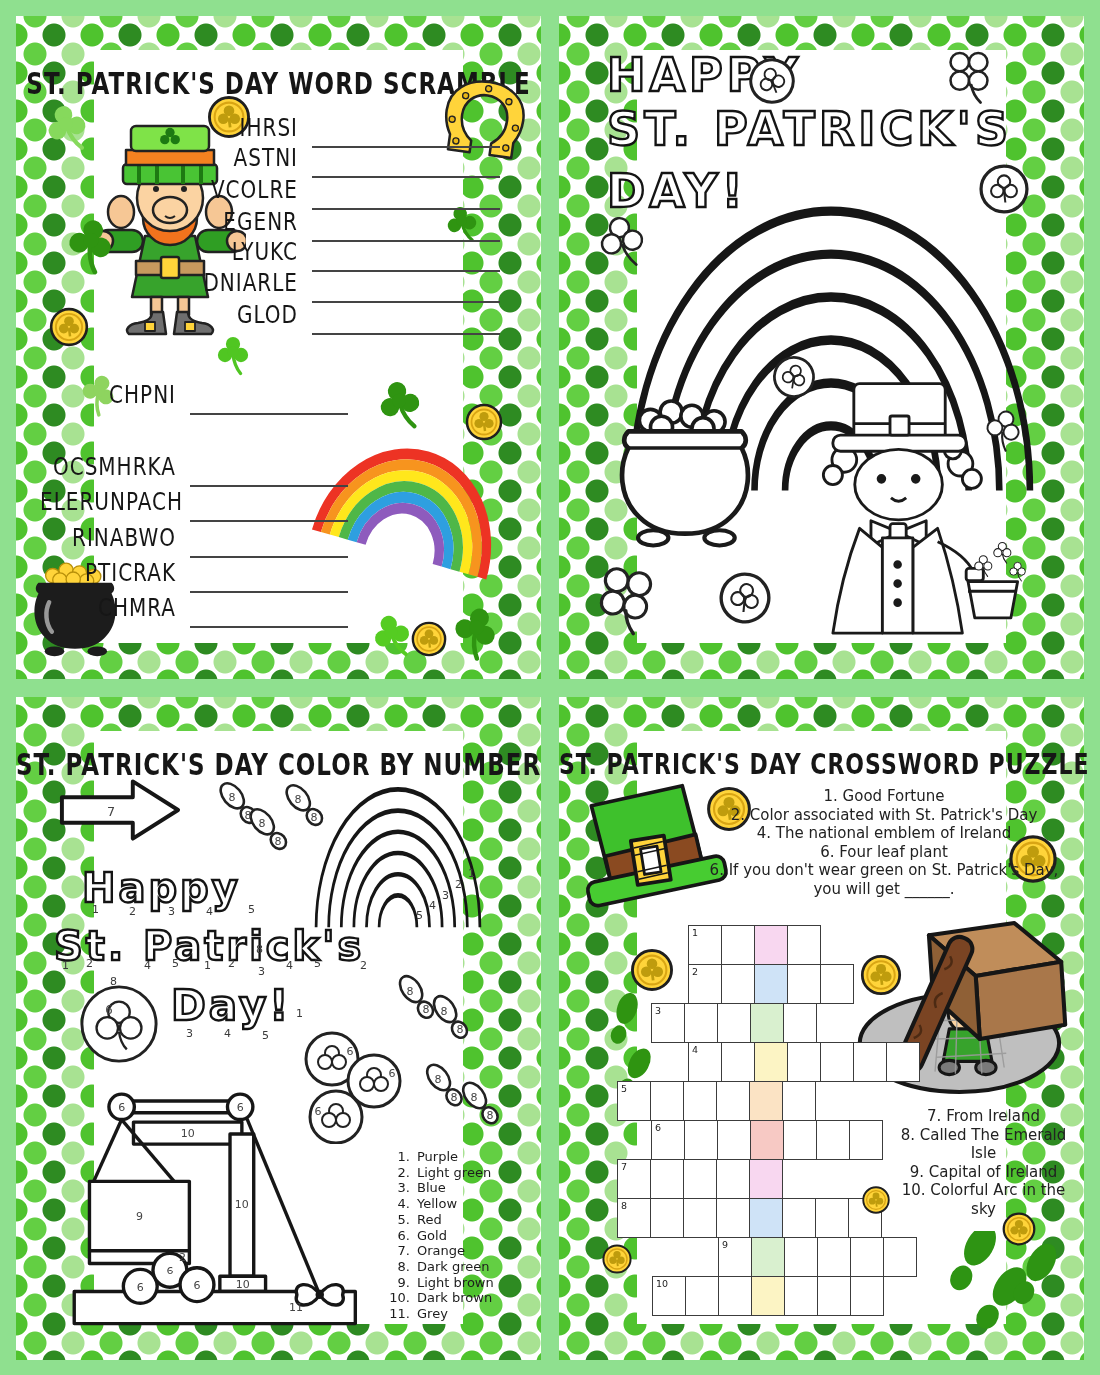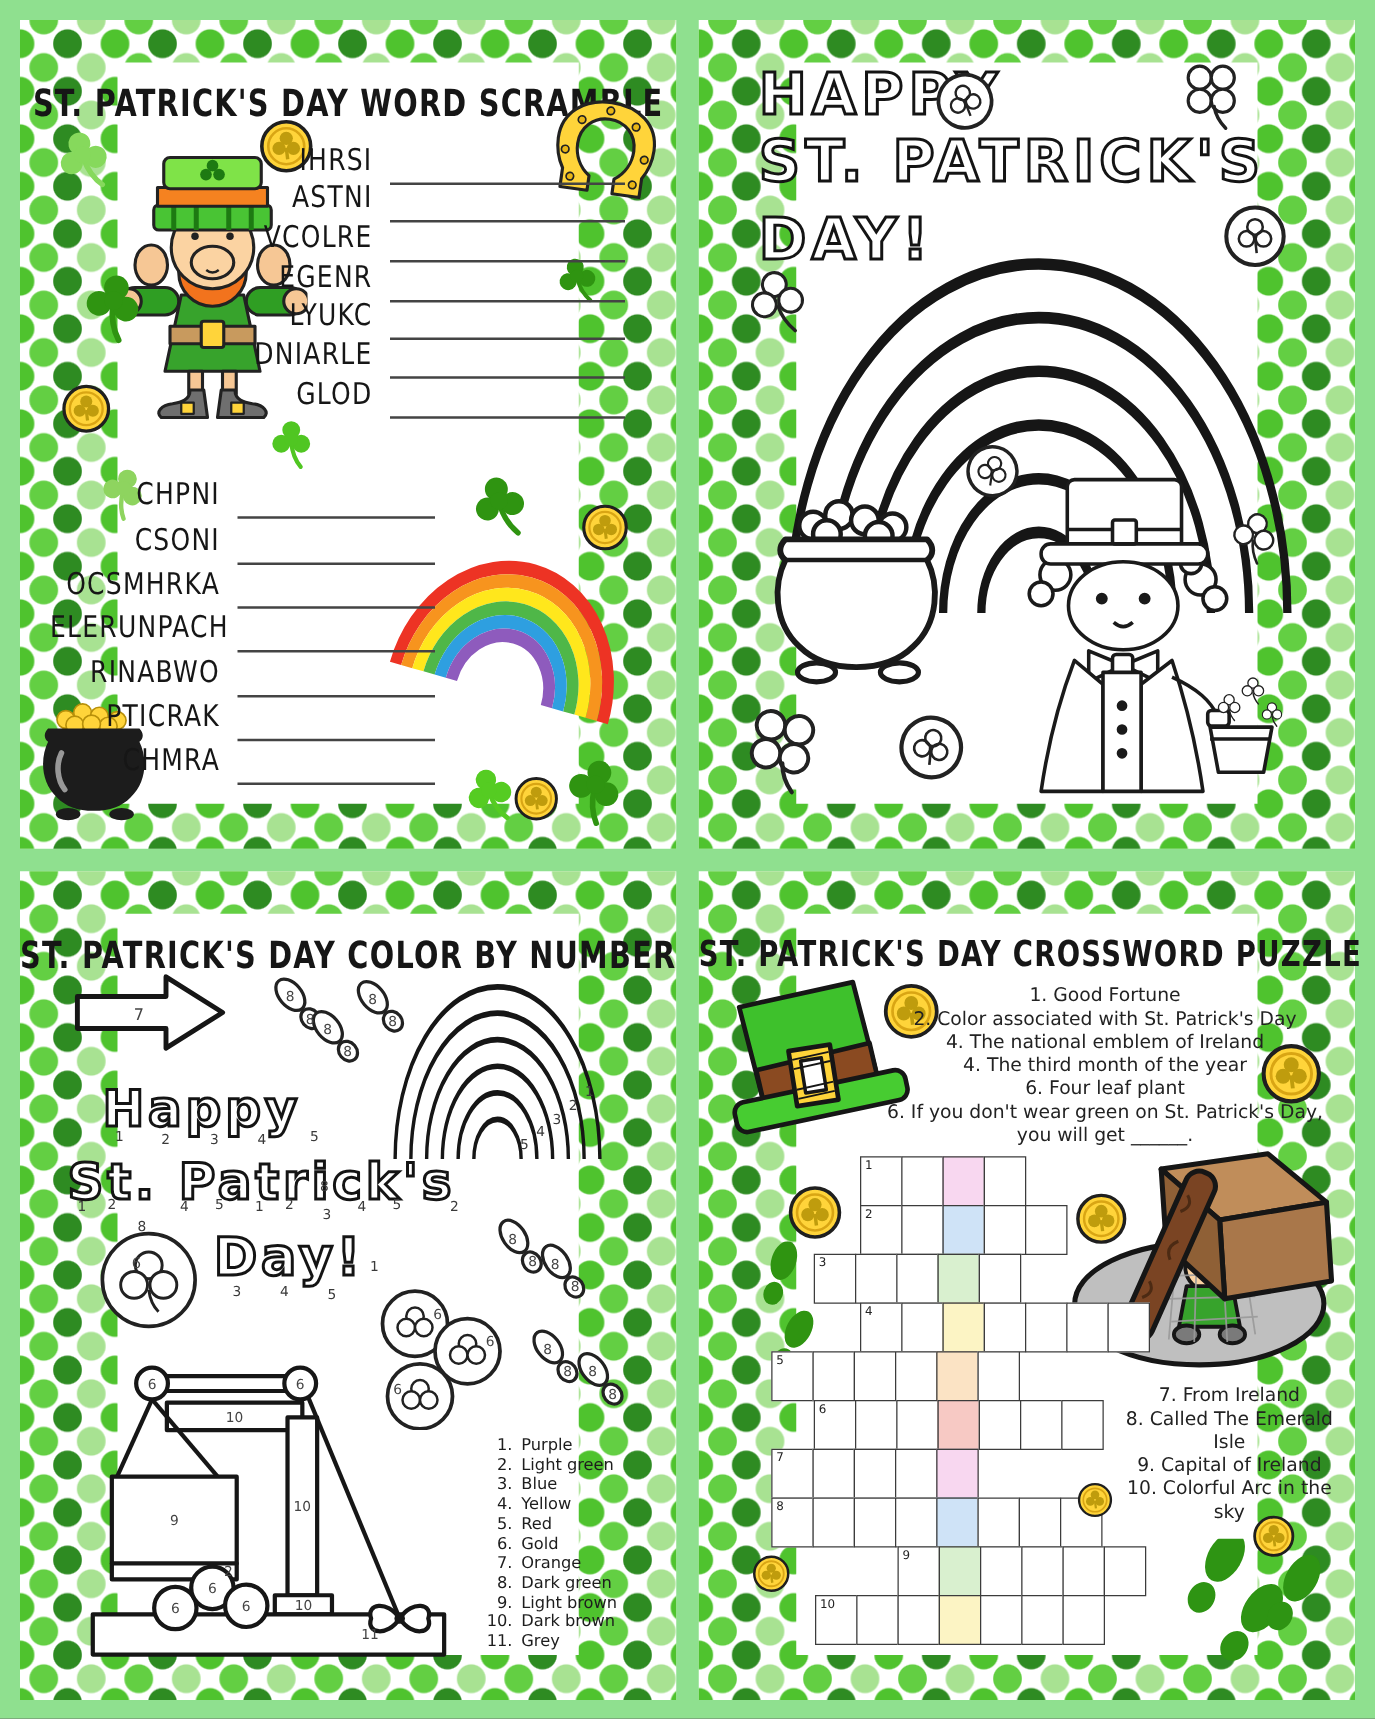--- a/index.html
+++ b/index.html
@@ -273,24 +273,20 @@
         <div class="ws-line" style="width: 188px;"></div>
       </div>
       <div class="ws-row" style="left: 150px; top: 290px;">
         <div class="ws-word" style="width: 132px;">GLOD</div>
         <div class="ws-line" style="width: 188px;"></div>
       </div>
       <div class="ws-row" style="left: 24px; top: 370px;">
         <div class="ws-word" style="width: 136px;">CHPNI</div>
         <div class="ws-line" style="width: 158px;"></div>
       </div>
-      <div class="ws-row" style="left: 24px; top: 407px;">
-        <div class="ws-word" style="width: 136px;">CSONI</div>
-        <div class="ws-line" style="width: 158px;"></div>
-      </div>
       <div class="ws-row" style="left: 24px; top: 442px;">
         <div class="ws-word" style="width: 136px;">OCSMHRKA</div>
         <div class="ws-line" style="width: 158px;"></div>
       </div>
       <div class="ws-row" style="left: 24px; top: 477px;">
         <div class="ws-word" style="width: 136px;">ELERUNPACH</div>
         <div class="ws-line" style="width: 158px;"></div>
       </div>
       <div class="ws-row" style="left: 24px; top: 548px;">
         <div class="ws-word" style="width: 136px;">PTICRAK</div>
@@ -617,21 +613,20 @@
         <use href="#sym-coin"></use>
       </svg>
     <svg class="icn" style="left:300px;top:256px;width:44px;height:44px;">
         <use href="#sym-coin"></use>
       </svg>
 
     <div class="clue-block" style="left:115px;top:90px;width:420px;">
         <div class="clue-line">1. Good Fortune</div>
         <div class="clue-line">2. Color associated with St. Patrick's Day</div>
         <div class="clue-line">4. The national emblem of Ireland</div>
-        <div class="clue-line">4. The third month of the year</div>
         <div class="clue-line">6. Four leaf plant</div>
         <div class="clue-line">6. If you don't wear green on St. Patrick's Day,</div>
         <div class="clue-line">you will get ______.</div>
       </div>
 
     <svg class="icn" style="left:40px;top:296px;width:60px;height:112px;color:#2f9411;" viewBox="0 0 60 112">
       <g fill="currentColor">
         <use href="#sym-fp" x="-12" y="-28" width="24" height="56" transform="translate(24,28) rotate(18) scale(1.1)"></use>
         <use href="#sym-fp" x="-12" y="-28" width="24" height="56" transform="translate(34,82) rotate(28) scale(1.1)"></use>
       </g>

